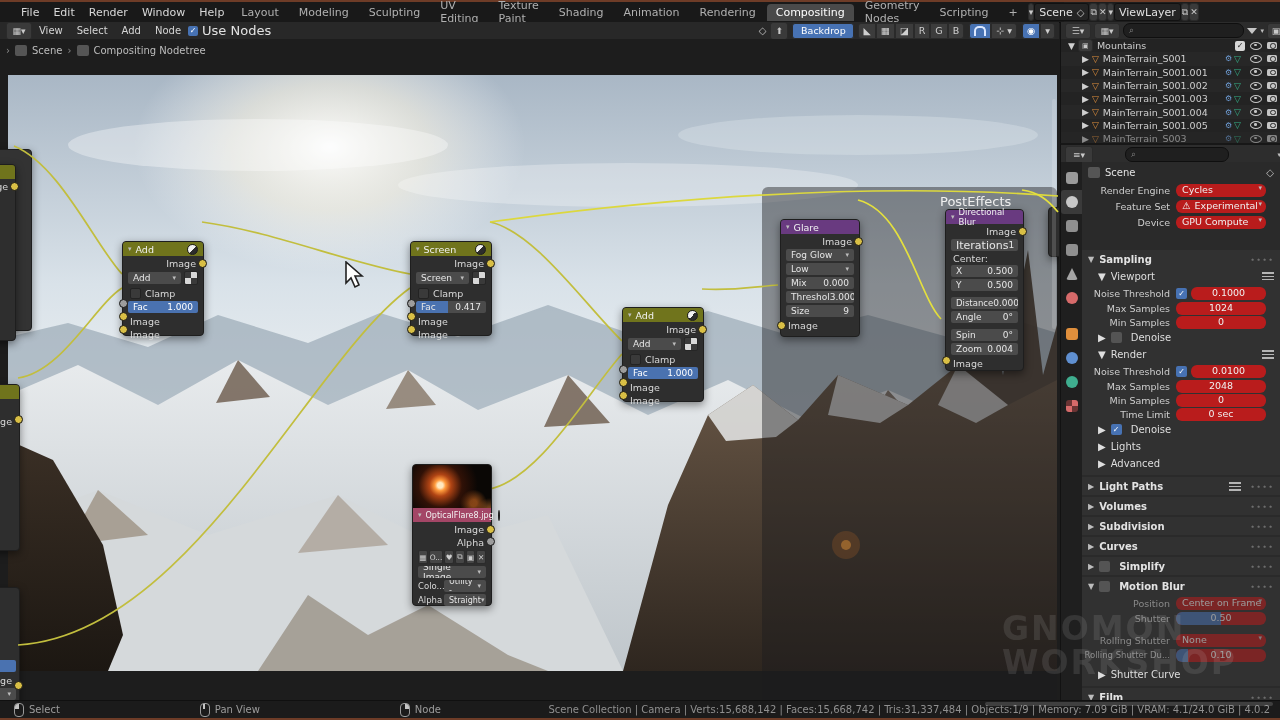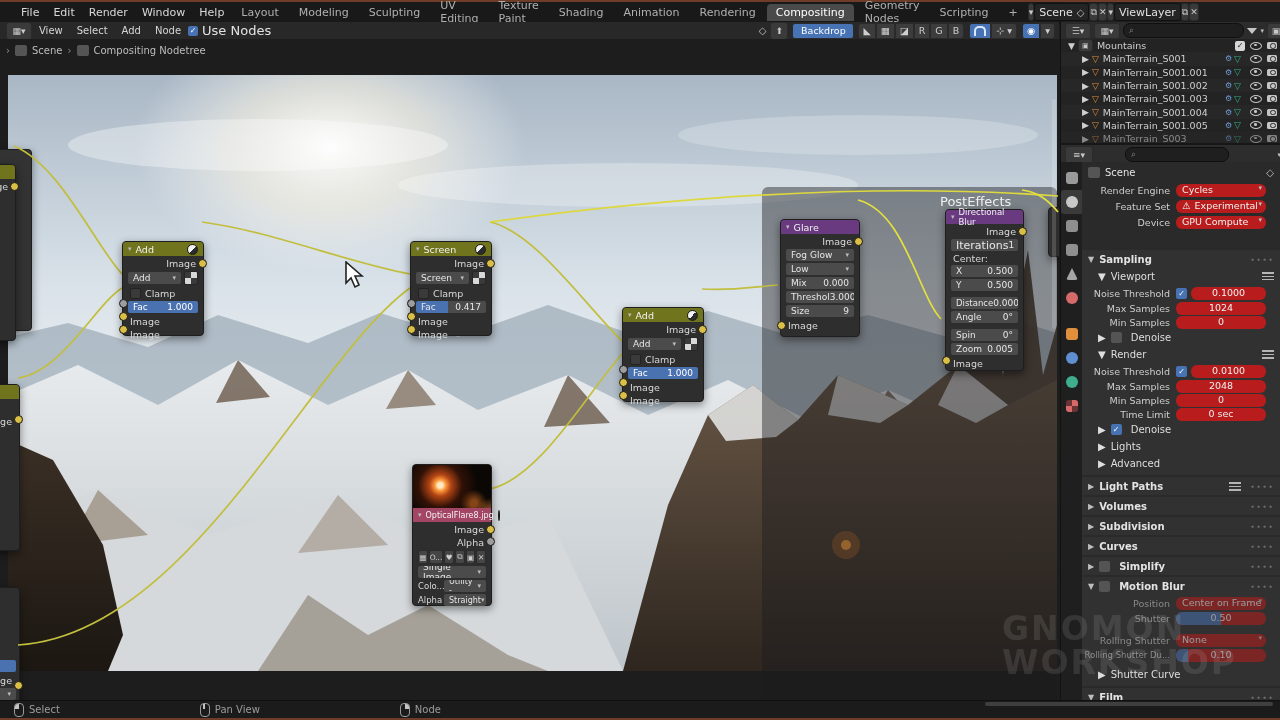--- a/index.html
+++ b/index.html
@@ -467,21 +467,21 @@
     <div class="nfield val">
         <span>Angle</span>
         <span>0°</span>
       </div>
     <div class="nfield val" style="margin-top:6px">
         <span>Spin</span>
         <span>0°</span>
       </div>
     <div class="nfield val">
         <span>Zoom</span>
-        <span>0.005</span>
+        <span>0.004</span>
       </div>
     <div class="nrow">
         <span>Image</span>
       </div>
     <span class="socket" style="right:-4px;top:17px"></span>
     <span class="socket" style="left:-4px;top:146px"></span>
   </div>
 
   <div class="node" style="left:412px;top:425px;width:78px;height:140px;z-index:10">
     <div class="preview">
@@ -868,13 +868,14 @@
   <div>WORKSHOP</div>
 </div>
 
 <div id="statusbar" class="abs">
   <span class="mouse l"></span>
   <span>Select</span>
   <span class="mouse m" style="margin-left:140px"></span>
   <span>Pan View</span>
   <span class="mouse r" style="margin-left:140px"></span>
   <span>Node</span>
+  <span id="stats">Scene Collection | Camera | Verts:15,688,142 | Faces:15,668,742 | Tris:31,337,484 | Objects:1/9 | Memory: 7.09 GiB | VRAM: 4.1/24.0 GiB | 4.0.2</span>
 </div>
 
 </body></html>

